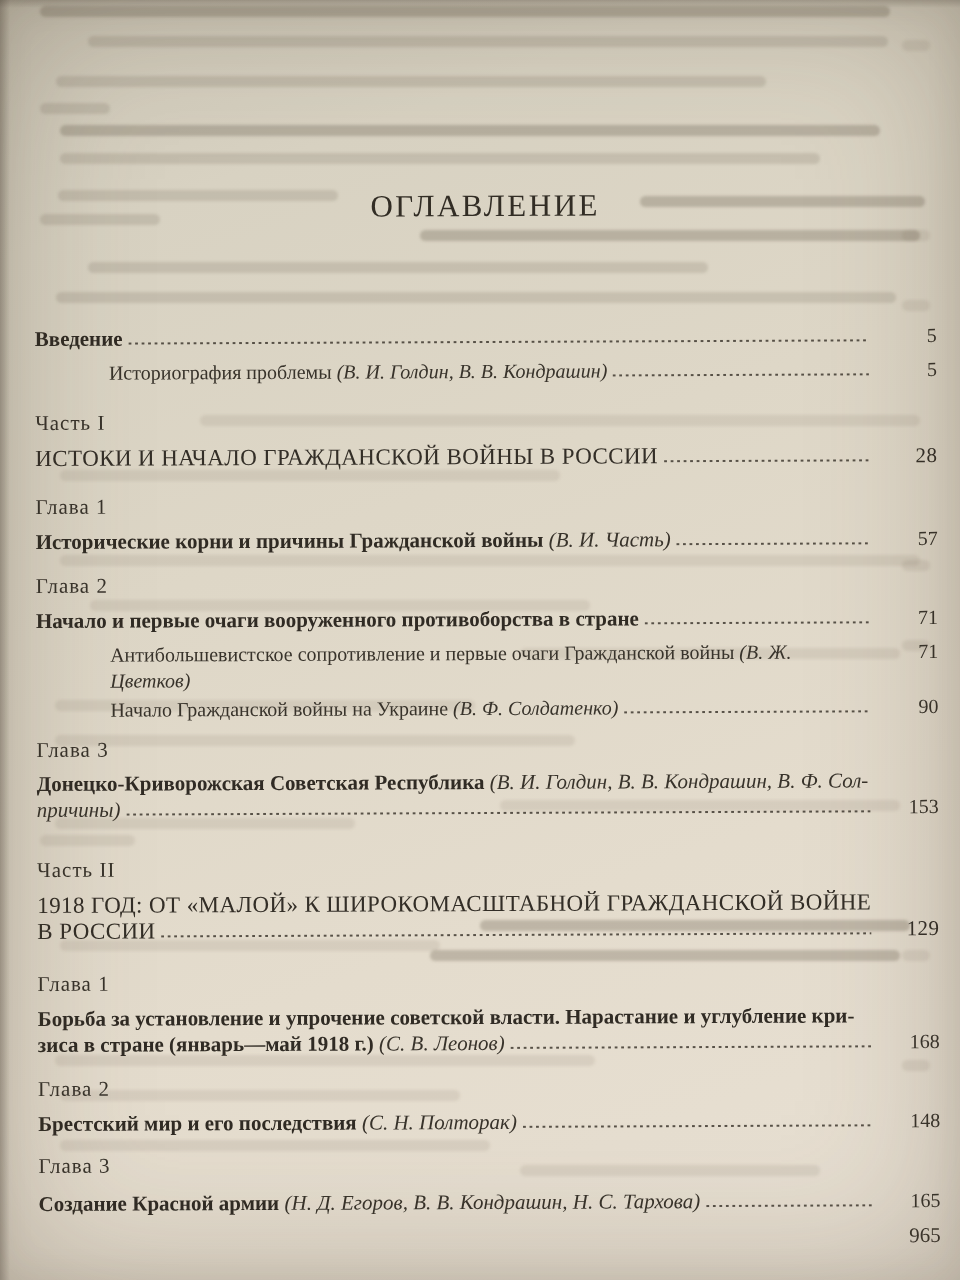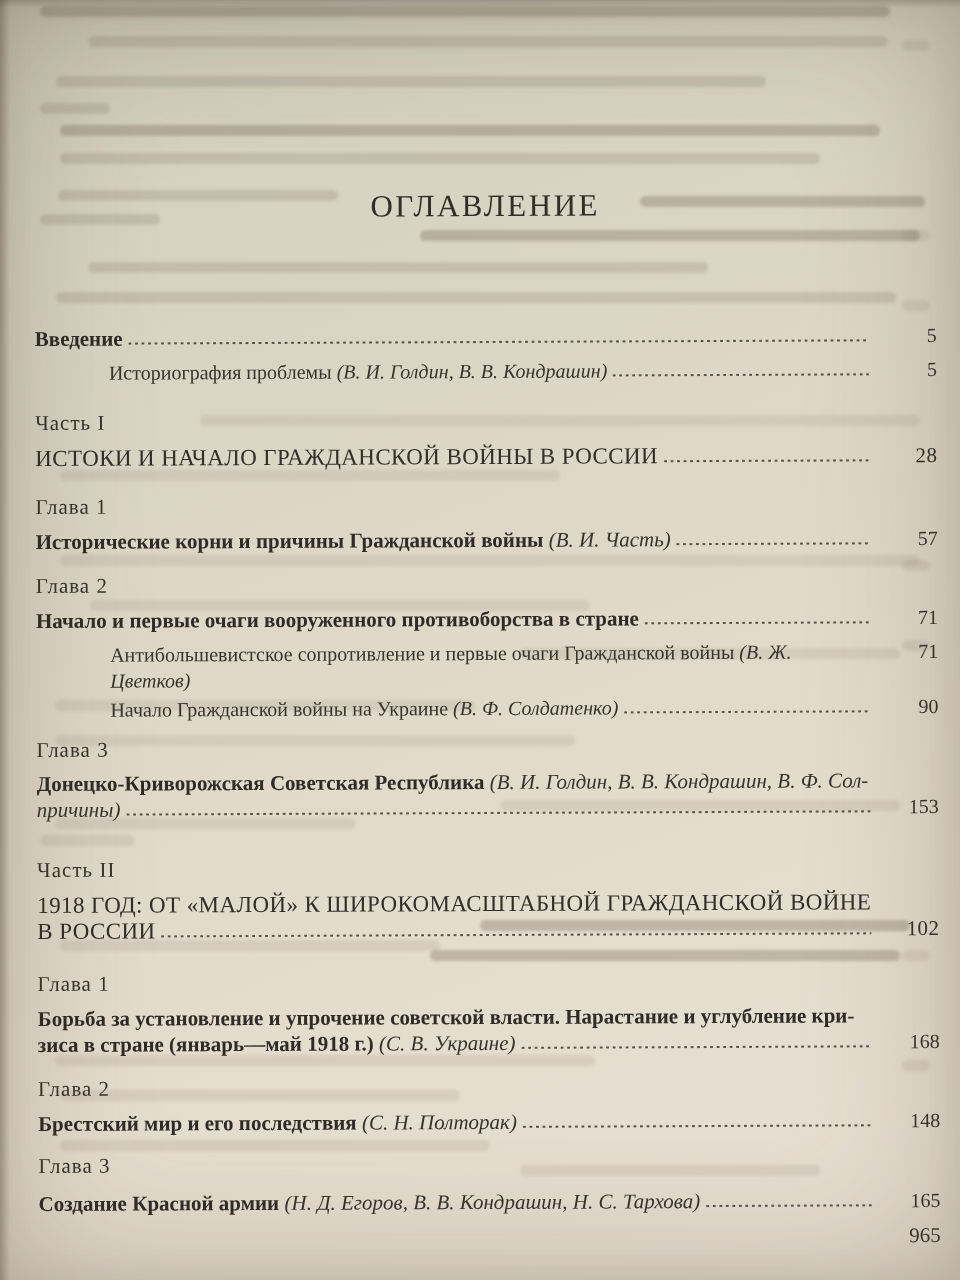--- a/index.html
+++ b/index.html
@@ -166,30 +166,30 @@
     </div>
   </div>
 
   <div class="blockline label mt34">Часть II</div>
 
   <div class="mt10">
     <div class="blockline part-title">1918 ГОД: ОТ «МАЛОЙ» К ШИРОКОМАСШТАБНОЙ ГРАЖДАНСКОЙ ВОЙНЕ</div>
     <div class="row part-title">
       <span>В РОССИИ</span>
       <span class="leader"></span>
-      <span class="pg">102</span>
+      <span class="pg">129</span>
     </div>
   </div>
 
   <div class="blockline label mt26">Глава 1</div>
 
   <div class="mt9">
     <div class="blockline entry"><b>Борьба за установление и упрочение советской власти. Нарастание и углубление кри-</b></div>
     <div class="row entry">
-      <span><b>зиса в стране (январь—май 1918 г.) </b><i>(С. В. Украине)</i></span>
+      <span><b>зиса в стране (январь—май 1918 г.) </b><i>(С. В. Леонов)</i></span>
       <span class="leader"></span>
       <span class="pg">168</span>
     </div>
   </div>
 
   <div class="blockline label mt18">Глава 2</div>
 
   <div class="row entry mt9">
     <span><b>Брестский мир и его последствия </b><i>(С. Н. Полторак)</i></span>
     <span class="leader"></span>

